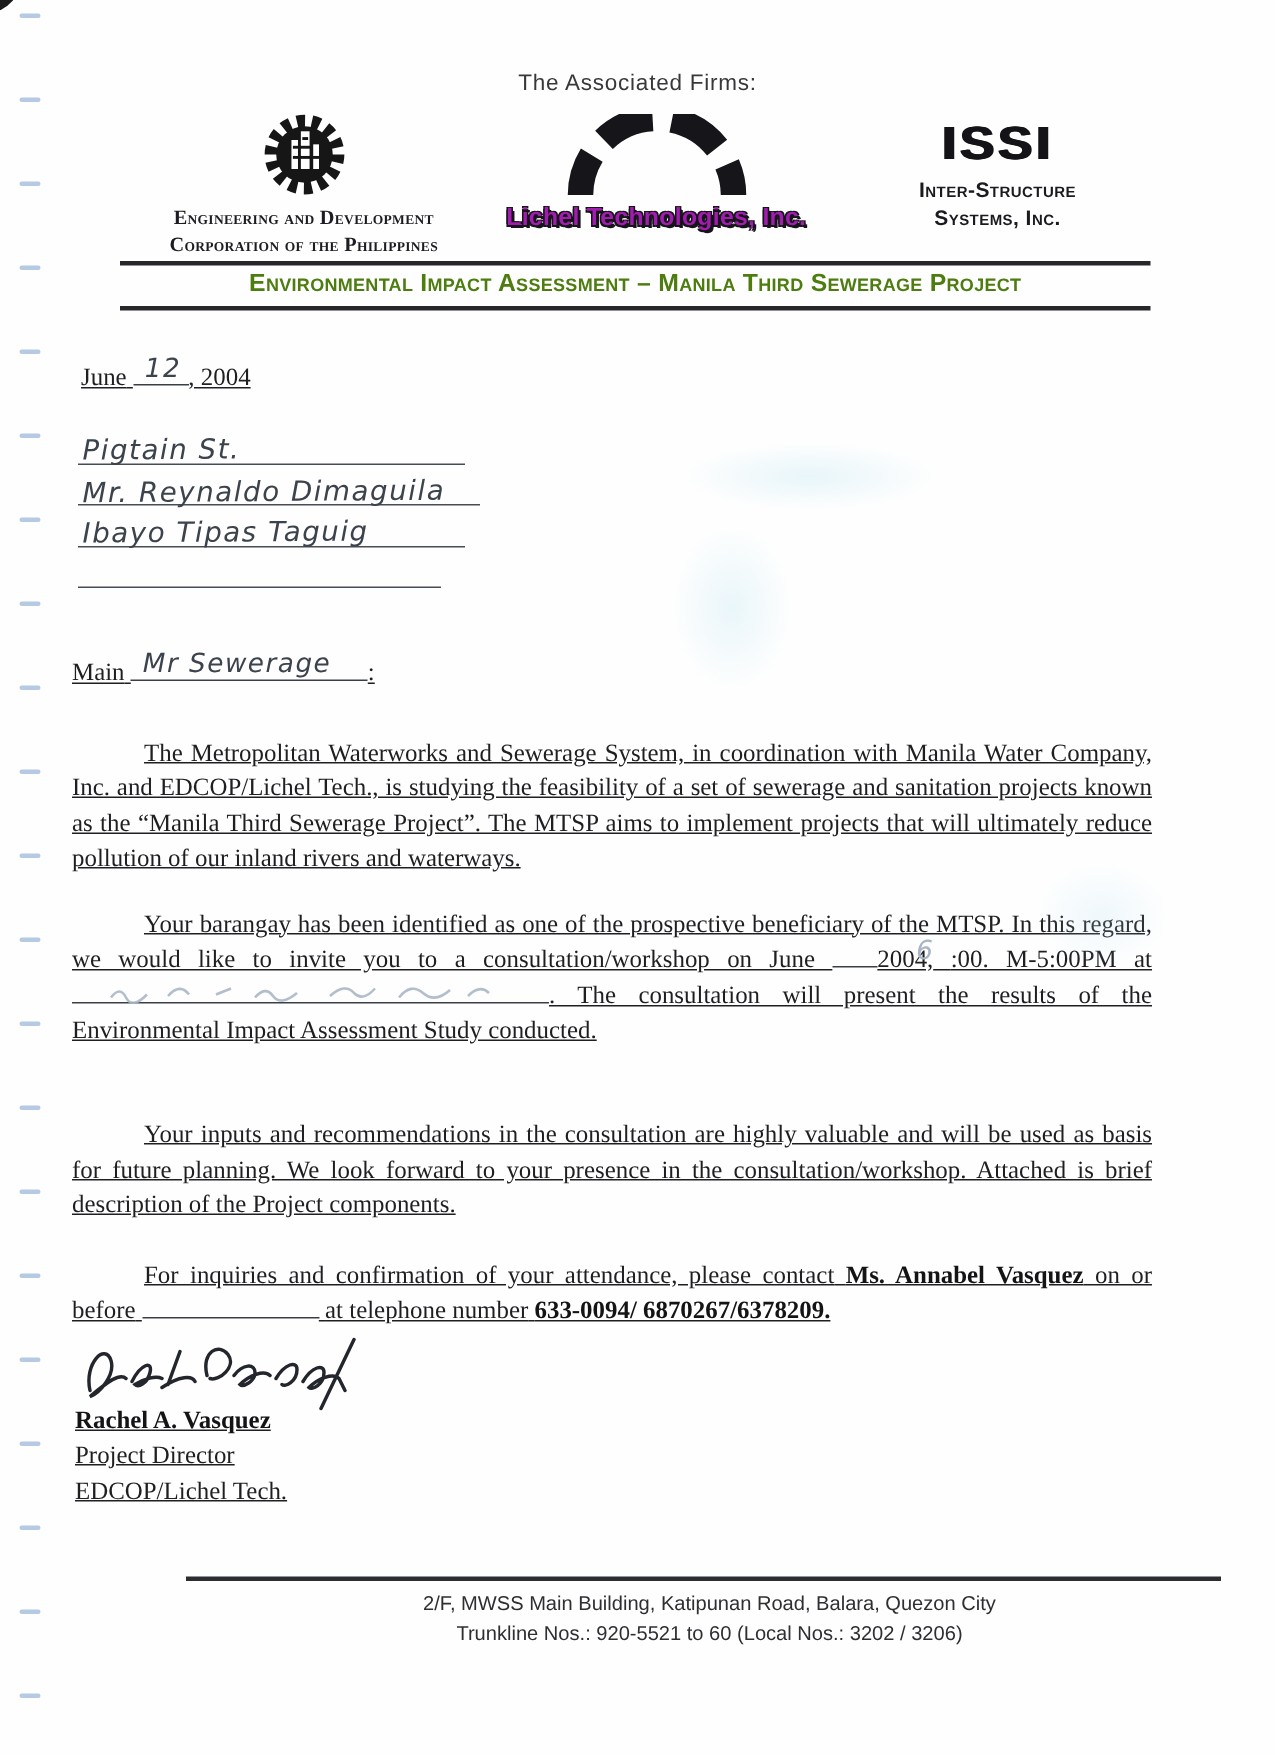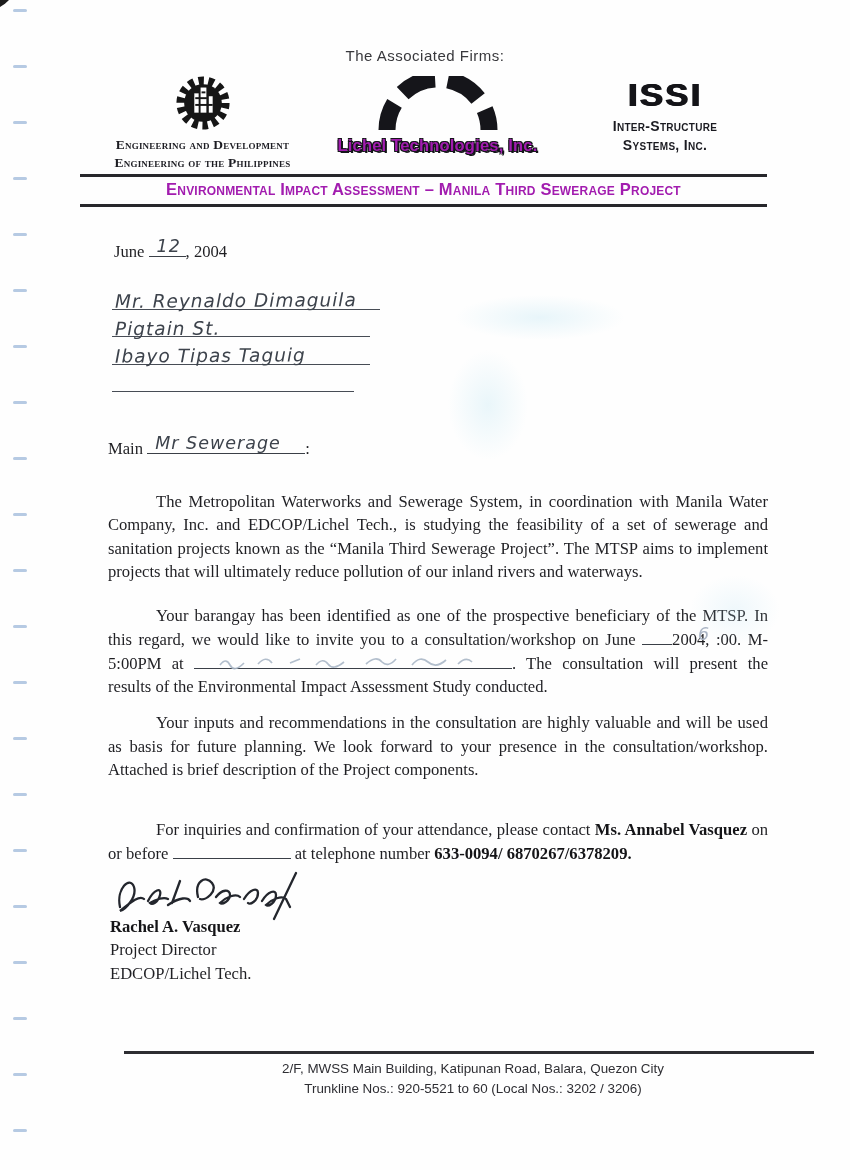--- a/index.html
+++ b/index.html
@@ -36,40 +36,40 @@
   .issi-mark{font-family:"Liberation Sans",sans-serif;font-weight:700;font-size:31px;line-height:1;
     color:#141418;letter-spacing:2px;display:inline-block;transform:scaleX(1.12);
     text-shadow:.7px 0 0 #141418,-.7px 0 0 #141418;}
   .issi-name{margin-top:6px;font-family:"Liberation Sans",sans-serif;font-variant:small-caps;
     font-weight:700;font-size:14px;line-height:1.35;color:#1a1a20;letter-spacing:.3px;}
 
   
   .banner{margin:8px 83px 0 80px;border-top:3.5px solid #27272b;border-bottom:3px solid #27272b;
     padding:3px 0 5px;text-align:center;}
   .banner span{font-family:"Liberation Sans",sans-serif;font-variant:small-caps;font-weight:700;
-    font-size:16.5px;letter-spacing:.2px;color:#a21caf;}
-
-  
-  .content{padding:0 82px 0 108px;font-size:16.6px;line-height:23.4px;}
+    font-size:16.5px;letter-spacing:.2px;color:#4d7c0f;}
+
+  
+  .content{padding:0 82px 0 48px;font-size:16.6px;line-height:23.4px;text-decoration:underline;}
   .date-line{margin:32px 0 0 6px;}
   .addr-block{margin:19px 0 0 4px;}
   .addr-line{border-bottom:1.7px solid #474c55;height:26.5px;position:relative;}
   .hw{font-family:"DejaVu Sans",sans-serif;font-style:italic;color:#3d434c;}
   .addr-line .hw{position:absolute;left:3px;bottom:-4px;font-size:18.5px;white-space:nowrap;
     letter-spacing:1px;transform:rotate(-.4deg);}
   .dear-line{margin:44px 0 0 0;}
   .blank{display:inline-block;border-bottom:1.6px solid #3a3f47;height:1em;position:relative;
     vertical-align:baseline;}
   .blank .hw{position:absolute;left:8px;bottom:-3px;font-size:17.5px;white-space:nowrap;letter-spacing:1px;}
   .hw.faint{color:#a9b4c4;}
   .para{margin:0;text-align:justify;text-indent:48px;}
   .p1{margin-top:30px;}
   .p2{margin-top:20px;}
-  .p3{margin-top:13px;}
-  .p4{margin-top:36px;}
+  .p3{margin-top:46px;}
+  .p4{margin-top:23px;}
   .b{font-weight:700;color:#141417;}
   .closing{margin:38px 0 0 6px;}
   .sig-wrap{margin:6px 0 0 2px;height:44px;position:relative;}
   .sig-svg{position:absolute;left:0;top:-2px;}
   .signer-name{margin:0 0 0 2px;font-weight:700;color:#141417;}
   .signer-title{margin:0 0 0 2px;}
   .signer-org{margin:0 0 0 2px;}
 
   
   .footer{position:absolute;left:0;top:1051px;width:100%;padding-left:48px;}
@@ -119,21 +119,21 @@
         <circle cx="30" cy="30" r="19.5" fill="#161616"></circle>
         <rect x="21" y="20" width="4.5" height="20" fill="#fefefe"></rect>
         <rect x="27.5" y="14" width="6" height="26" fill="#fefefe"></rect>
         <rect x="36" y="23" width="4" height="17" fill="#fefefe"></rect>
         <rect x="22" y="24" width="12" height="2" fill="#161616"></rect>
         <rect x="28.5" y="18" width="4" height="2" fill="#161616"></rect>
         <rect x="22" y="31" width="18" height="2" fill="#161616"></rect>
       </svg>
       <div class="edcop-name">
         <span>Engineering and Development</span><br>
-        <span>Engineering of the Philippines</span>
+        <span>Corporation of the Philippines</span>
       </div>
     </div>
 
     <div class="firm lichel">
       <svg class="lichel-arc" width="126" height="58" viewBox="0 0 126 58">
         <path d="M12,54 A51,51 0 0 1 114,54" fill="none" stroke="#15151a" stroke-width="17" stroke-dasharray="36 13" stroke-dashoffset="8"></path>
       </svg>
       <div class="lichel-name">Lichel Technologies, Inc.</div>
     </div>
 
@@ -151,25 +151,25 @@
   </div>
 
   <div class="content">
 
     <div class="date-line">
       <span>June</span>
       <span class="blank" style="width:37px"><span class="hw">12</span></span><span>, 2004</span>
     </div>
 
     <div class="addr-block">
+      <div class="addr-line" style="width:258px">
+          <span class="hw">Pigtain St.</span>
+        </div>
       <div class="addr-line" style="width:268px">
           <span class="hw">Mr. Reynaldo Dimaguila</span>
-        </div>
-      <div class="addr-line" style="width:258px">
-          <span class="hw">Pigtain St.</span>
         </div>
       <div class="addr-line" style="width:258px">
           <span class="hw">Ibayo Tipas Taguig</span>
         </div>
       <div class="addr-line" style="width:242px">
           <span class="hw"></span>
         </div>
     </div>
 
     <div class="dear-line">

